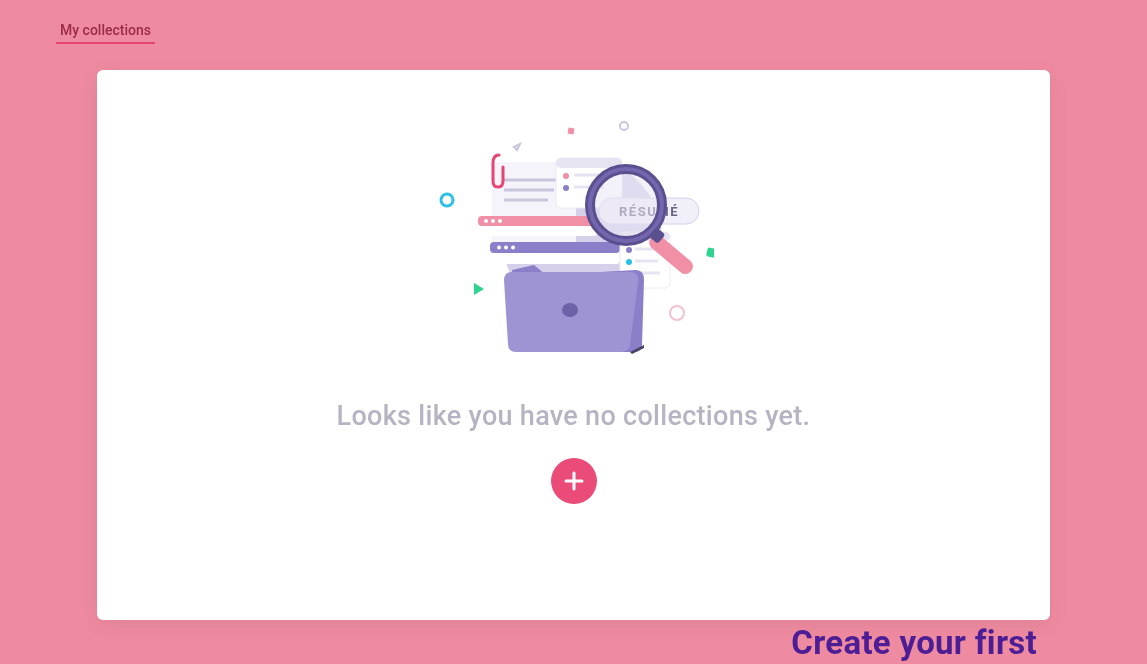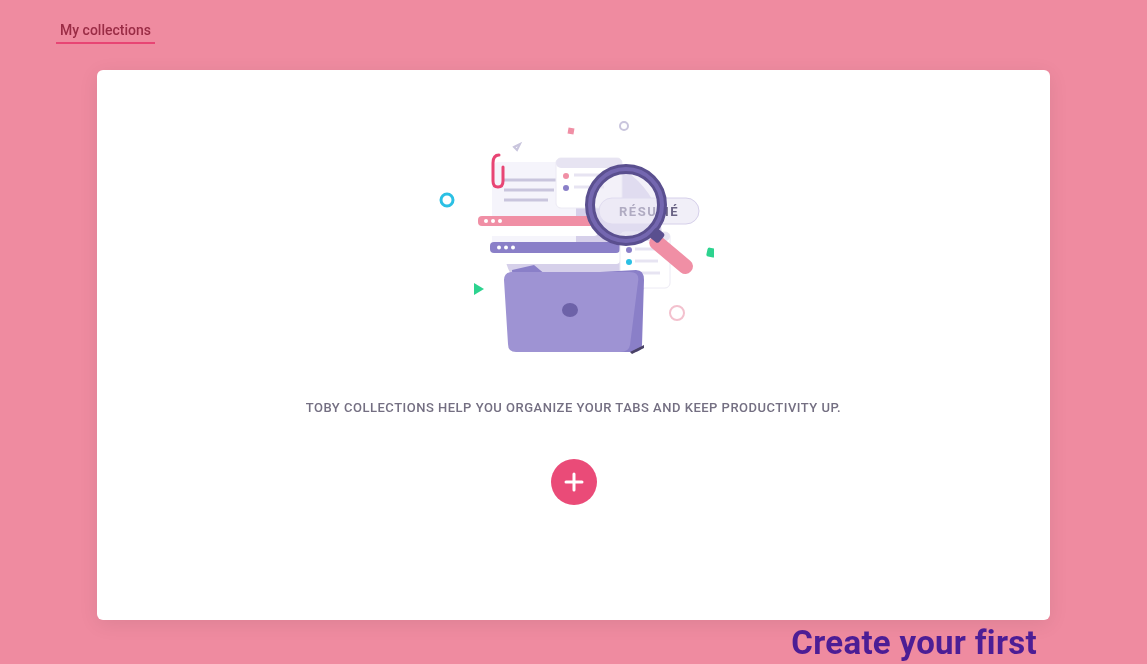--- a/index.html
+++ b/index.html
@@ -183,22 +183,22 @@
       <path d="M 196 232 L 210 225 L 210 228 L 198 234 Z" fill="#4a4266"></path>
 
       <circle cx="192" cy="85" r="36" fill="#e9e6f4" opacity="0.55"></circle>
       <circle cx="192" cy="85" r="36" fill="none" stroke="#5a4f8f" stroke-width="10"></circle>
       <circle cx="192" cy="85" r="36" fill="none" stroke="#7467b0" stroke-width="4"></circle>
       <rect x="222" y="112" width="52" height="15" rx="7" fill="#f08fa5" transform="rotate(40 222 112)"></rect>
       <rect x="219" y="108" width="12" height="12" rx="3" fill="#5a4f8f" transform="rotate(40 222 112)"></rect>
     </svg>
   </div>
 
-
-  <div class="empty-subtitle">TOBY COLLECTIONS HELP YOU ORGANIZE YOUR TABS AND KEEP PRODUCTIVITY UP.</div>
+  <div class="empty-title">Looks like you have no collections yet.</div>
+
 
   <button class="add-button">
     <svg width="24" height="24" viewBox="0 0 24 24">
       <line x1="12" y1="4" x2="12" y2="20" stroke="#fff" stroke-width="3" stroke-linecap="round"></line>
       <line x1="4" y1="12" x2="20" y2="12" stroke="#fff" stroke-width="3" stroke-linecap="round"></line>
     </svg>
   </button>
 </div>
 
 <div class="footer-text">Create your first</div>

